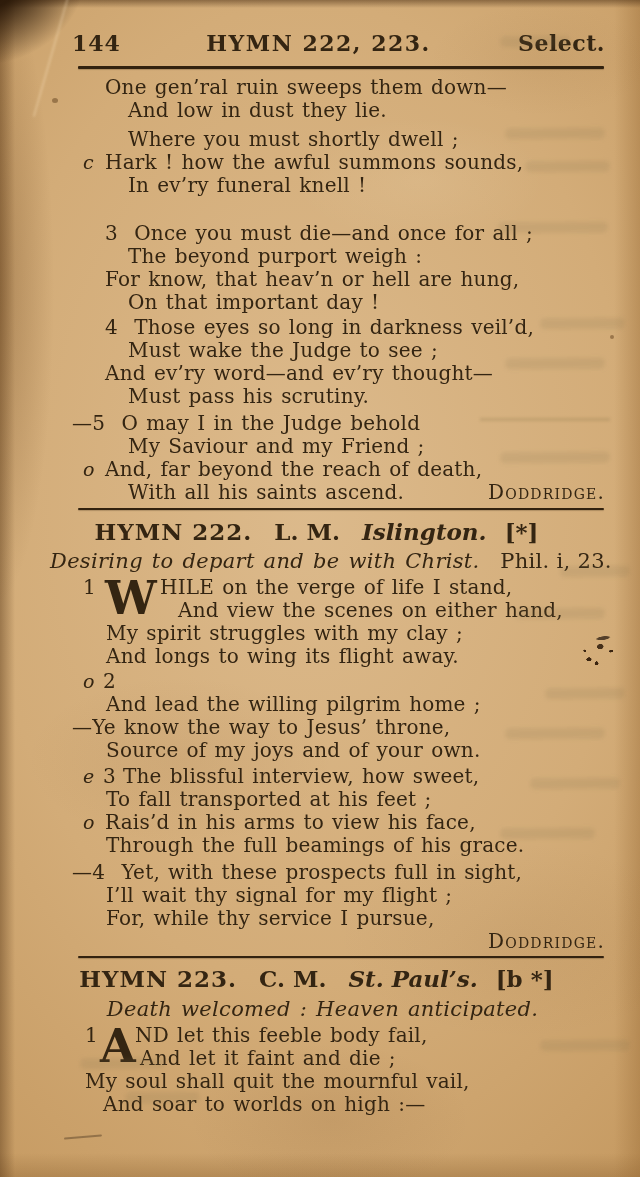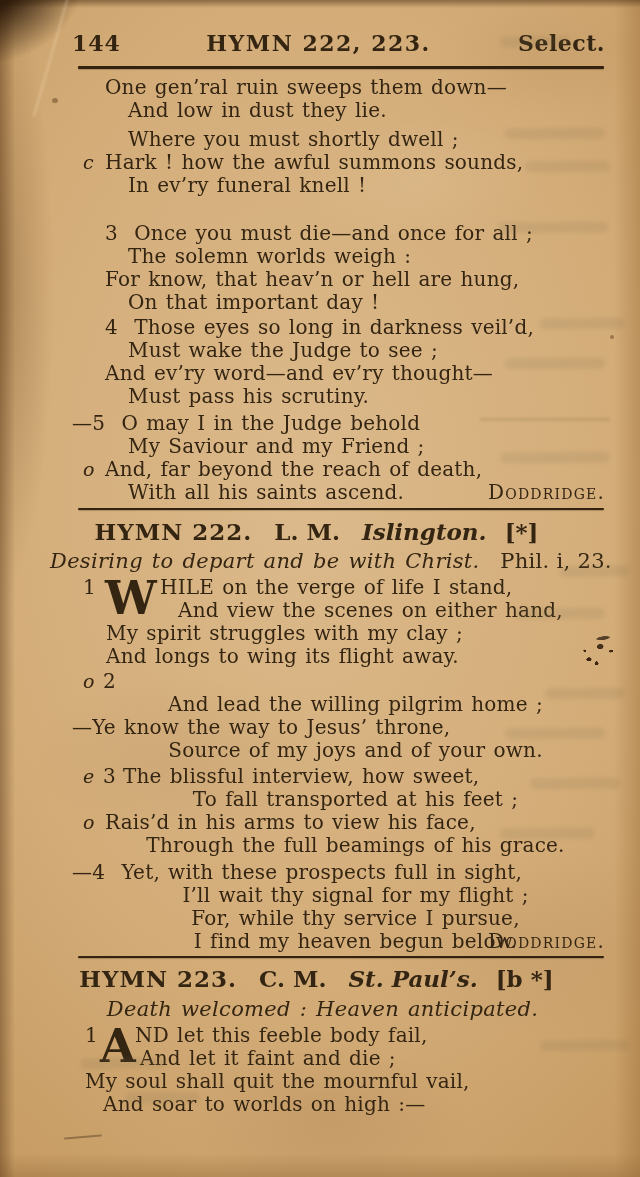--- a/index.html
+++ b/index.html
@@ -32,21 +32,21 @@
   .running-title{position:absolute;left:0;right:0;text-align:center;font-weight:bold;letter-spacing:1.5px;transform:translateX(-14px);}
   .section-label{position:absolute;right:0;font-weight:bold;letter-spacing:.5px;}
   .rule{position:absolute;left:78px;width:526px;height:2px;background:var(--rule,#32220f);border-radius:1px;box-shadow:0 1px 1px rgba(60,40,18,.25);}
   .rule1{top:66px;height:3px;}
   .rule2{top:508px;}
   .rule3{top:956px;}
   
   .stanza{position:absolute;left:60px;right:35px;}
   .line{position:relative;height:23px;line-height:23px;font-size:20px;}
   .line .t{white-space:pre;letter-spacing:.2px;word-spacing:1.6px;}
-  .xa{padding-left:46px;text-align:center;}  
+  .xa{padding-left:46px;}  
   .xb{padding-left:45px;}  
   .xc{padding-left:68px;}  
   .xd{padding-left:12px;}  
   .mark{position:absolute;left:23px;font-style:italic;font-size:19px;}
   .vnum-inline{position:absolute;left:43px;font-size:20px;}
   .xn{padding-left:63px;}  
   .author{position:absolute;right:0;font-variant:small-caps;letter-spacing:1.2px;font-size:20px;}
   
   .hymn-head{text-align:center;font-size:23px;font-weight:bold;height:28px;line-height:28px;transform:translateX(-16px);white-space:nowrap;}
   .hh222{top:518px;}
@@ -111,21 +111,21 @@
       <div class="line xb"><span class="t">One gen’ral ruin sweeps them down—</span></div>
       <div class="line xc"><span class="t">And low in dust they lie.</span></div>
     </div>
   <div class="stanza" style="top:128px">
       <div class="line xc"><span class="t">Where you must shortly dwell ;</span></div>
       <div class="line xb"><span class="mark">c</span><span class="t">Hark ! how the awful summons sounds,</span></div>
       <div class="line xc"><span class="t">In ev’ry funeral knell !</span></div>
     </div>
   <div class="stanza" style="top:222px">
       <div class="line xb"><span class="t">3  Once you must die—and once for all ;</span></div>
-      <div class="line xc"><span class="t">The solemn worlds weigh :</span></div>
+      <div class="line xc"><span class="t">The beyond purport weigh :</span></div>
       <div class="line xb"><span class="t">For know, that heav’n or hell are hung,</span></div>
       <div class="line xc"><span class="t">On that important day !</span></div>
     </div>
   <div class="stanza" style="top:316px">
       <div class="line xb"><span class="t">4  Those eyes so long in darkness veil’d,</span></div>
       <div class="line xc"><span class="t">Must wake the Judge to see ;</span></div>
       <div class="line xb"><span class="t">And ev’ry word—and ev’ry thought—</span></div>
       <div class="line xc"><span class="t">Must pass his scrutiny.</span></div>
     </div>
   <div class="stanza" style="top:412px">
@@ -164,21 +164,21 @@
   <div class="stanza" style="top:765px">
       <div class="line xn"><span class="mark">e</span><span class="vnum-inline">3</span><span class="t">The blissful interview, how sweet,</span></div>
       <div class="line xa"><span class="t">To fall transported at his feet ;</span></div>
       <div class="line xb"><span class="mark">o</span><span class="t">Rais’d in his arms to view his face,</span></div>
       <div class="line xa"><span class="t">Through the full beamings of his grace.</span></div>
     </div>
   <div class="stanza" style="top:861px">
       <div class="line xd"><span class="t">—4  Yet, with these prospects full in sight,</span></div>
       <div class="line xa"><span class="t">I’ll wait thy signal for my flight ;</span></div>
       <div class="line xa"><span class="t">For, while thy service I pursue,</span></div>
-      <div class="line xa"><span class="t">I find my heaven begun below.</span><span class="author">Doddridge.</span></div>
+      <div class="line xa"><span class="author">Doddridge.</span></div>
     </div>
 
   <div class="rule rule3"></div>
 
   <div class="blk hymn-head hh223">
     <span class="hh-num">HYMN 223.</span>
     <span class="hh-meter">C. M.</span>
     <span class="hh-tune">St. Paul’s.</span>
     <span class="hh-sig">[b *]</span>
   </div>

